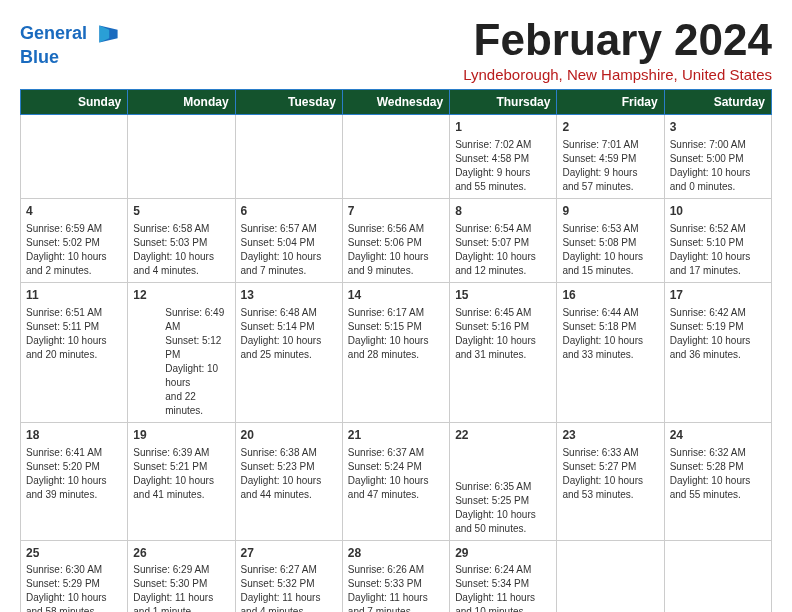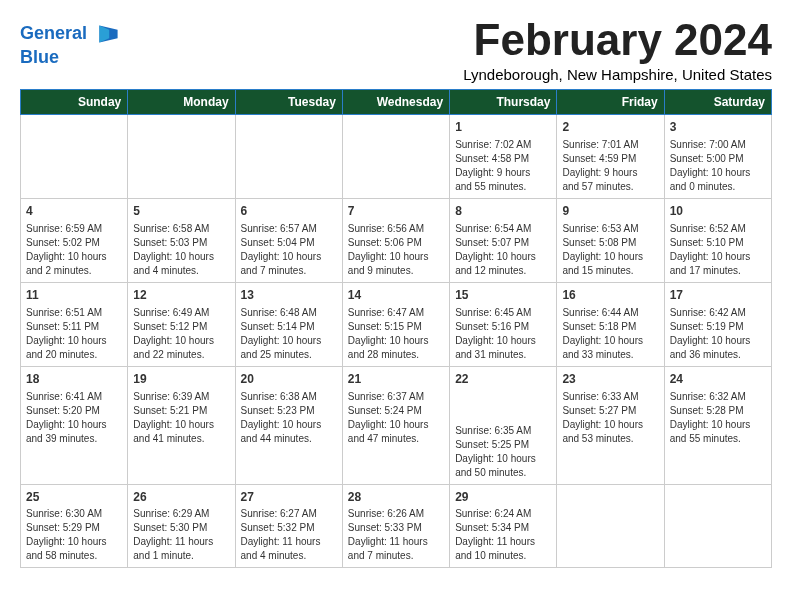--- a/index.html
+++ b/index.html
@@ -43,21 +43,21 @@
       text-align: right;
     }
     .main-title {
       font-size: 44px;
       font-weight: bold;
       color: #222;
       line-height: 1.1;
     }
     .subtitle {
       font-size: 15px;
-      color: #000000;
+      color: #b91c1c;
       margin-top: 2px;
     }
     .calendar {
       width: 100%;
       border-collapse: collapse;
       margin-top: 6px;
       font-size: 10.5px;
     }
     .calendar thead th {
       background-color: #14532d;
@@ -210,35 +210,35 @@
         <tr>
           <td>
             <span class="day-num">11</span>
             <div class="day-info" style="white-space: pre-line;">Sunrise: 6:51 AM
 Sunset: 5:11 PM
 Daylight: 10 hours
 and 20 minutes.</div>
           </td>
           <td>
             <span class="day-num">12</span>
-            <div class="day-info" style="white-space: pre-line;">Sunrise: 6:49 AM
+            <div class="day-info" style="white-space: pre-line; margin-left: 32px;">Sunrise: 6:49 AM
 Sunset: 5:12 PM
 Daylight: 10 hours
 and 22 minutes.</div>
           </td>
           <td>
             <span class="day-num">13</span>
             <div class="day-info" style="white-space: pre-line;">Sunrise: 6:48 AM
 Sunset: 5:14 PM
 Daylight: 10 hours
 and 25 minutes.</div>
           </td>
           <td>
             <span class="day-num">14</span>
-            <div class="day-info" style="white-space: pre-line;">Sunrise: 6:47 AM
+            <div class="day-info" style="white-space: pre-line;">Sunrise: 6:17 AM
 Sunset: 5:15 PM
 Daylight: 10 hours
 and 28 minutes.</div>
           </td>
           <td>
             <span class="day-num">15</span>
             <div class="day-info" style="white-space: pre-line;">Sunrise: 6:45 AM
 Sunset: 5:16 PM
 Daylight: 10 hours
 and 31 minutes.</div>

